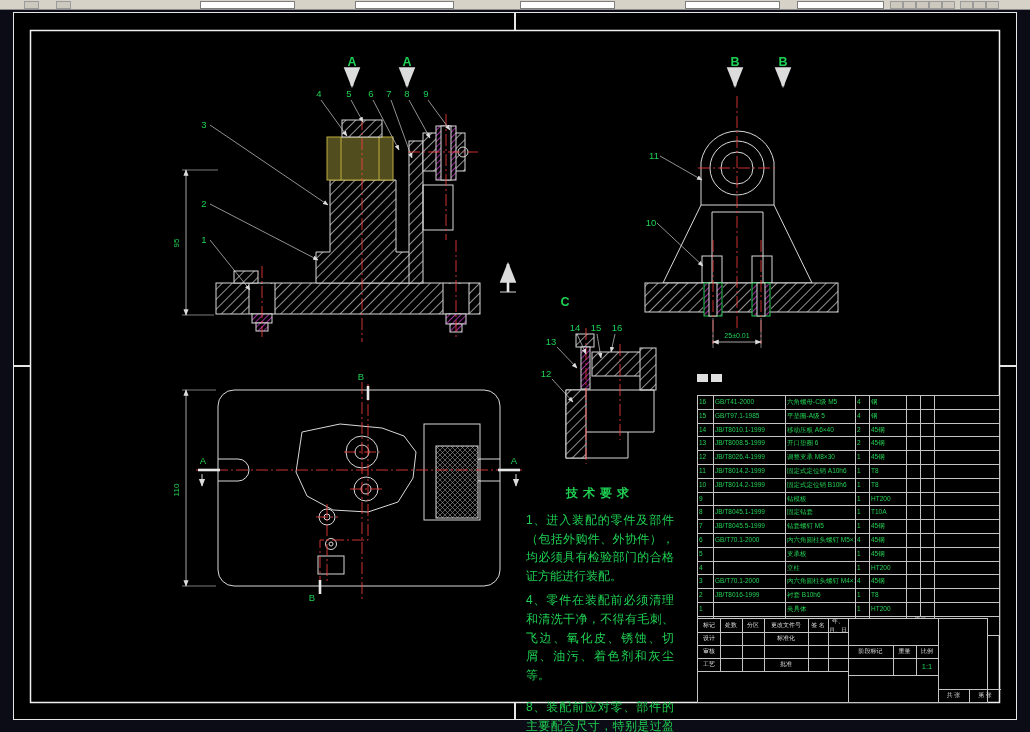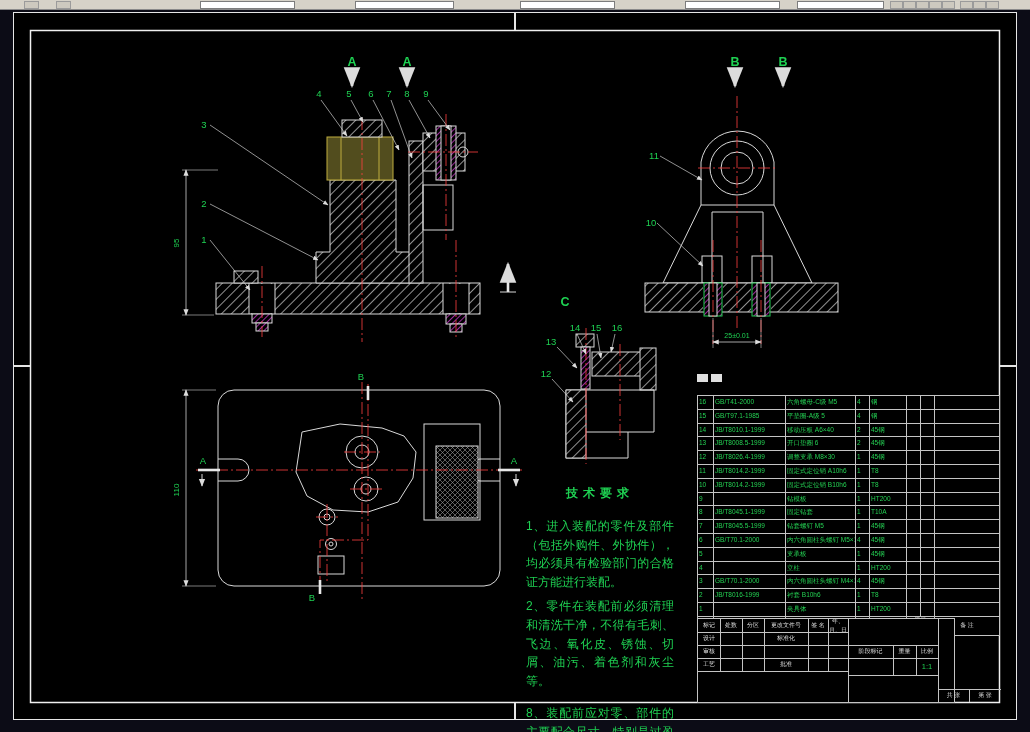--- a/index.html
+++ b/index.html
@@ -19,37 +19,37 @@
   .ld{stroke:#cfcfcf;stroke-width:0.7;}
   .fr{stroke:#e6e6e6;stroke-width:1;fill:none;}
   .fr2{stroke:#f0f0f0;stroke-width:1.5;fill:none;}
   text.gt{fill:#1ed152;text-anchor:middle;font-family:"Liberation Sans",sans-serif;}
   .s12{font-size:12.5px;font-weight:bold;}
   .s10{font-size:9.5px;}
   .s8{font-size:8px;}
   .s7{font-size:7px;}
   
   .tech{position:absolute;left:526px;top:485px;width:148px;color:#1ed152;z-index:3;}
-  .tech-title{font-size:12px;font-weight:bold;letter-spacing:5px;text-align:center;margin-bottom:15px;}
+  .tech-title{font-size:12px;font-weight:bold;letter-spacing:5px;text-align:center;margin-bottom:9px;}
   .tech-item{font-size:12px;line-height:1.55;margin-bottom:6px;text-align:justify;}
   .ti3{margin-top:14px;}
   
   .bom{position:absolute;left:697px;top:395px;width:303px;background:#000;border:1px solid #c4c4c4;box-sizing:border-box;z-index:3;}
   .br{display:grid;grid-template-columns:16px 72px 70px 14px 37px 14px 14px 1fr;height:12.8px;border-bottom:1px solid #c4c4c4;}
   .c{border-right:1px solid #c4c4c4;font-size:6.5px;color:#24d153;line-height:12.8px;padding-left:1px;overflow:hidden;white-space:nowrap;}
   .cr{border-right:none;}
   .bh{display:grid;grid-template-columns:16px 72px 70px 14px 37px 14px 14px 1fr;grid-template-rows:9px 9px;height:18px;}
   .h{border-right:1px solid #c4c4c4;color:#ddd;font-size:6px;display:flex;align-items:center;justify-content:center;overflow:hidden;}
   .h2{grid-row:1/3;}
   .hw{grid-column:6/8;grid-row:1;border-bottom:1px solid #c4c4c4;}
   .hu{grid-column:6;grid-row:2;}
   .ht{grid-column:7;grid-row:2;}
   .hr{grid-column:8;grid-row:1/3;border-right:none;}
   
-  .tb{position:absolute;left:697px;top:618px;width:258px;height:85px;border:1px solid #c4c4c4;box-sizing:border-box;background:#000;z-index:3;}
+  .tb{position:absolute;left:697px;top:618px;width:291px;height:85px;border:1px solid #c4c4c4;box-sizing:border-box;background:#000;z-index:3;}
   .l{position:absolute;background:#c4c4c4;}
   .t{position:absolute;color:#ddd;font-size:6px;display:flex;align-items:center;justify-content:center;text-align:center;overflow:hidden;}
   .tg{color:#1ed152;font-size:7.5px;}
 </style>
 </head>
 <body>
 
 <div id="screen">
 
   <div class="toolbar">
@@ -269,21 +269,21 @@
       <text x="546" y="377" class="gt s10">12</text>
       <text x="575" y="331" class="gt s10">14</text>
       <text x="596" y="331" class="gt s10">15</text>
       <text x="617" y="331" class="gt s10">16</text>
     </g>
   </svg>
 
   <div class="tech">
     <div class="tech-title">技术要求</div>
     <div class="tech-item">1、进入装配的零件及部件（包括外购件、外协件），均必须具有检验部门的合格证方能进行装配。</div>
-    <div class="tech-item">2、零件在装配前必须清理和清洗干净，不得有毛刺、飞边、氧化皮、锈蚀、切屑、油污、着色剂和灰尘等。</div>
+    <div class="tech-item">4、零件在装配前必须清理和清洗干净，不得有毛刺、飞边、氧化皮、锈蚀、切屑、油污、着色剂和灰尘等。</div>
     <div class="tech-item ti3">8、装配前应对零、部件的主要配合尺寸，特别是过盈配合尺寸及相关精度进行复查。</div>
   </div>
 
   <div class="bom">
     <div class="br">
         <span class="c">16</span>
         <span class="c">GB/T41-2000</span>
         <span class="c">六角螺母-C级 M5</span>
         <span class="c">4</span>
         <span class="c">钢</span>

